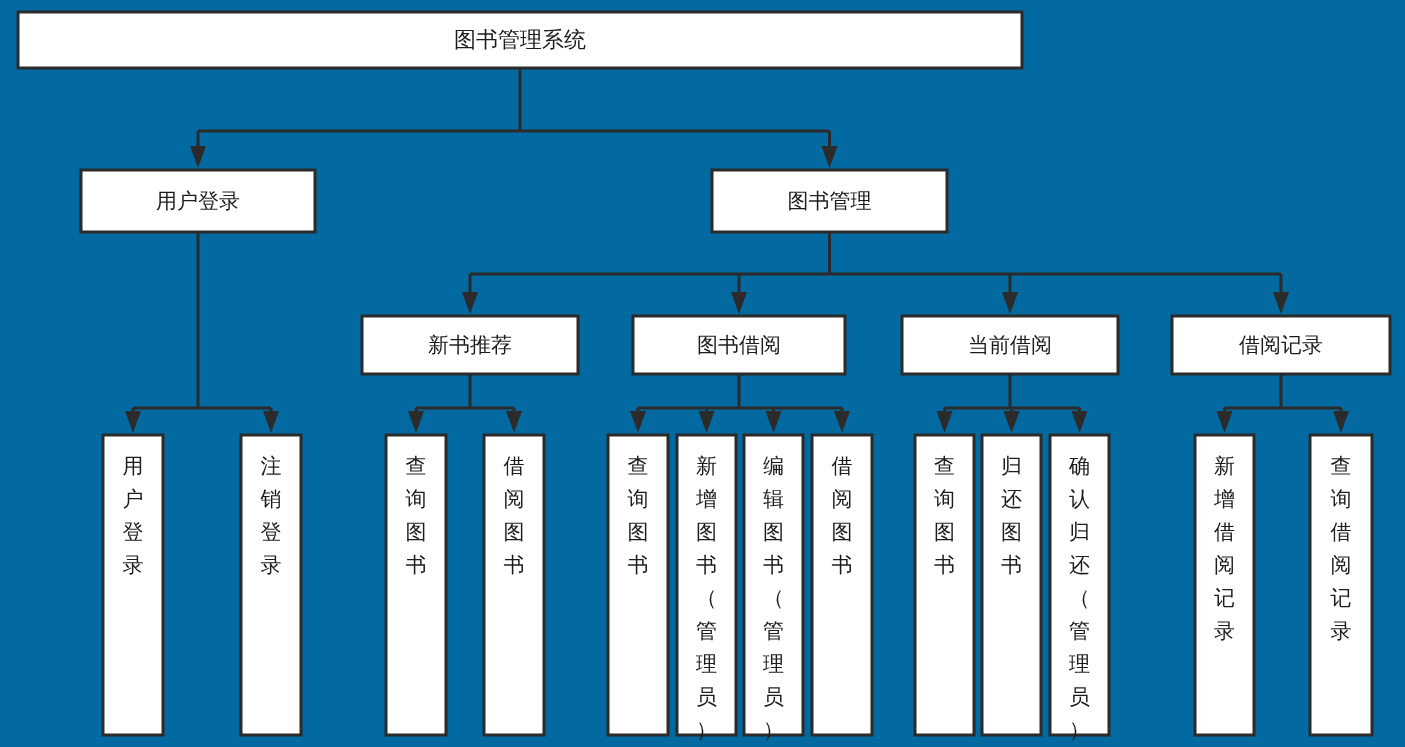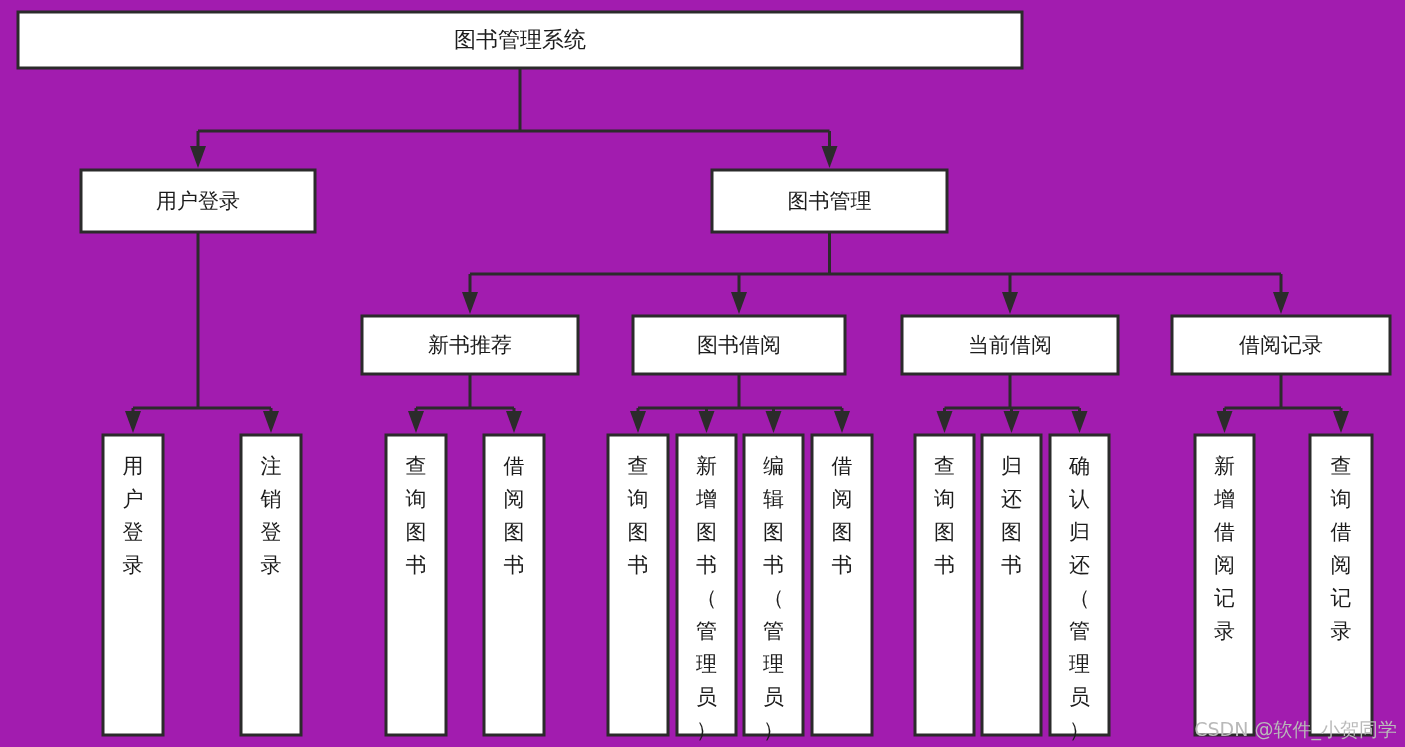--- a/index.html
+++ b/index.html
@@ -11,21 +11,21 @@
   body {
     width: 1405px;
     height: 747px;
     font-family: "DejaVu Sans", "Liberation Sans", sans-serif;
     overflow: hidden;
   }
   #diagram-root {
     position: relative;
     width: 1405px;
     height: 747px;
-    background: #a21caf;
+    background: #0369a1;
   }
   svg.tree-canvas {
     position: absolute;
     left: 0;
     top: 0;
     width: 1405px;
     height: 747px;
     display: block;
   }
   .node-box {
@@ -204,14 +204,13 @@
         <g>
           <rect x="1195" y="435" width="59" height="300" class="node-box"></rect>
           <text class="node-label leaf-label" x="1224.5" y="467" style="writing-mode:horizontal-tb;text-orientation:mixed;letter-spacing:0;"><tspan x="1224.5" y="467">新</tspan><tspan x="1224.5" y="500">增</tspan><tspan x="1224.5" y="533">借</tspan><tspan x="1224.5" y="566">阅</tspan><tspan x="1224.5" y="599">记</tspan><tspan x="1224.5" y="632">录</tspan></text>
         </g>
         <g>
           <rect x="1310" y="435" width="62" height="300" class="node-box"></rect>
           <text class="node-label leaf-label" x="1341" y="467" style="writing-mode:horizontal-tb;text-orientation:mixed;letter-spacing:0;"><tspan x="1341" y="467">查</tspan><tspan x="1341" y="500">询</tspan><tspan x="1341" y="533">借</tspan><tspan x="1341" y="566">阅</tspan><tspan x="1341" y="599">记</tspan><tspan x="1341" y="632">录</tspan></text>
         </g>
       </g>
   </svg>
-  <div class="watermark">CSDN @软件_小贺同学</div>
 </div>
 
 </body></html>

